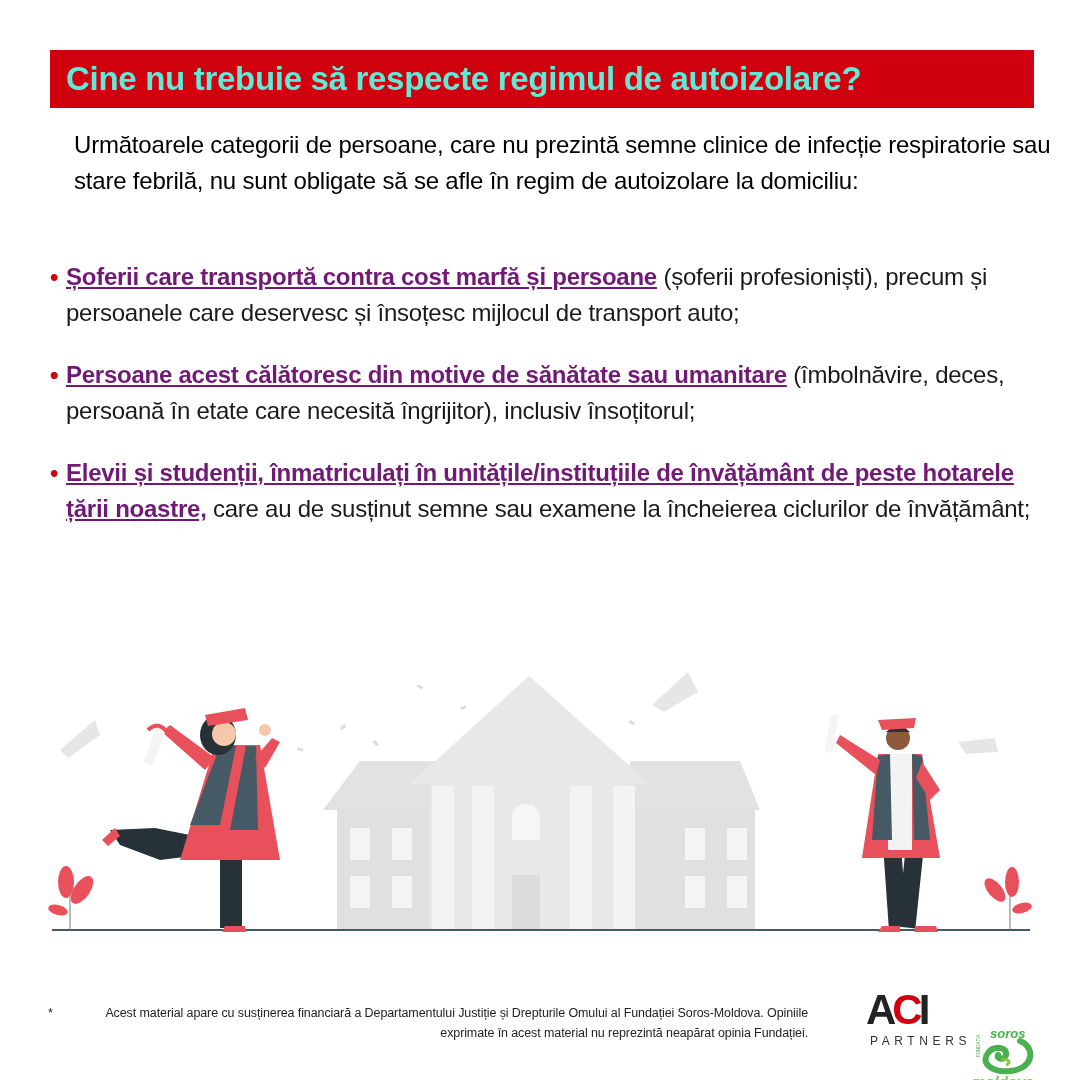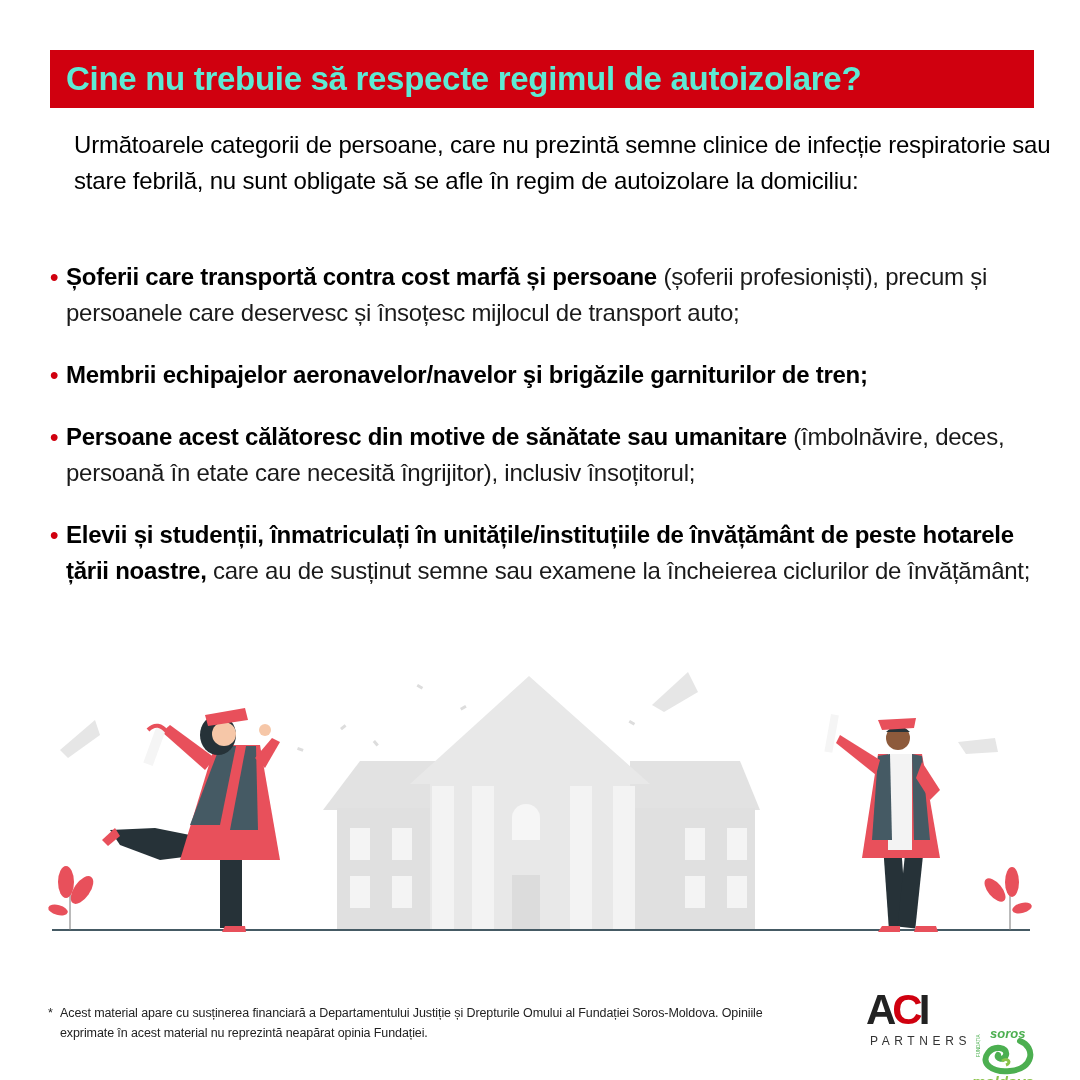--- a/index.html
+++ b/index.html
@@ -21,34 +21,34 @@
     }
 
     .bullets { position: absolute; left: 50px; top: 259px; width: 990px; list-style: none; }
     .bullet {
       position: relative; padding-left: 16px; font-size: 24px; line-height: 36px;
       color: #1a1a1a; letter-spacing: -0.25px;
     }
     .bullet-dot {
       position: absolute; left: 0; top: 0; color: #d0000f; font-weight: 700;
     }
-    .bullet .em { color: #000000; font-weight: 700; }
+    .bullet .em { color: #701a75; font-weight: 700; text-decoration: underline; }
     .bullet-1 { margin-bottom: 26px; }
     .bullet-2 { margin-bottom: 26px; }
     .bullet-3 { margin-bottom: 26px; }
 
     .illustration { position: absolute; left: 40px; top: 650px; width: 1000px; height: 300px; }
     .illustration svg { width: 1000px; height: 300px; display: block; }
 
     .footnote {
       position: absolute; left: 48px; top: 1003px; width: 760px;
       font-size: 12.5px; line-height: 20px; color: #222222; letter-spacing: -0.1px;
     }
     .footnote-star { position: absolute; left: 0; top: 0; }
-    .footnote-text { padding-left: 12px; display: block; }
+    .footnote-text { padding-left: 12px; display: block; text-align: right; }
 
     .logo-aci { position: absolute; left: 866px; top: 990px; width: 80px; height: 60px; }
     .aci-letters {
       font-family: "Liberation Sans", sans-serif; font-weight: 700; font-size: 42px;
       line-height: 40px; letter-spacing: -4px; color: #222222; display: flex;
     }
     .aci-c { color: #d0000f; }
     .aci-sub {
       font-family: "Liberation Sans", sans-serif; font-size: 12px; letter-spacing: 4.6px;
       color: #333333; margin-top: 4px; margin-left: 4px;
@@ -66,21 +66,21 @@
 
 <p class="intro">Următoarele categorii de persoane, care nu prezintă semne clinice de infecție respiratorie sau stare febrilă, nu sunt obligate să se afle în regim de autoizolare la domiciliu:</p>
 
 <ul class="bullets">
   <li class="bullet bullet-1">
     <span class="bullet-dot">•</span>
     <span class="em">Șoferii care transportă contra cost marfă și persoane</span><span> (șoferii profesioniști), precum și persoanele care deservesc și însoțesc mijlocul de transport auto;</span>
   </li>
   <li class="bullet bullet-2">
     <span class="bullet-dot">•</span>
-    <span class="em">Membrii echipajelor aeronavelor/navelor şi brigăzile garniturilor de tren;</span><span></span>
+    <span></span>
   </li>
   <li class="bullet bullet-3">
     <span class="bullet-dot">•</span>
     <span class="em">Persoane acest călătoresc din motive de sănătate sau umanitare</span><span> (îmbolnăvire, deces, persoană în etate care necesită îngrijitor), inclusiv însoțitorul;</span>
   </li>
   <li class="bullet bullet-4">
     <span class="bullet-dot">•</span>
     <span class="em">Elevii și studenții, înmatriculați în unitățile/instituțiile de învățământ de peste hotarele țării noastre,</span><span> care au de susținut semne sau examene la încheierea ciclurilor de învățământ;</span>
   </li>
 </ul>

